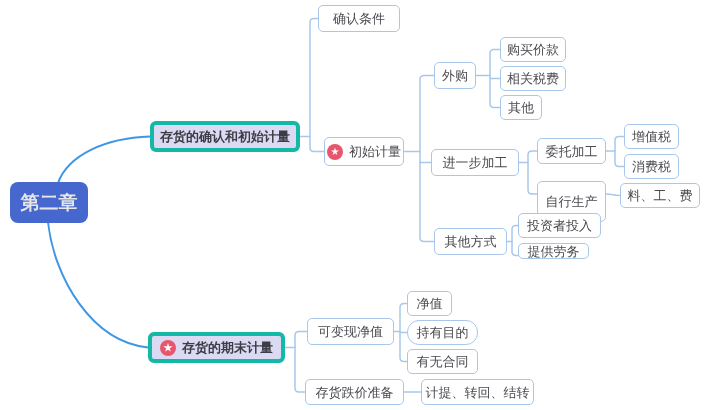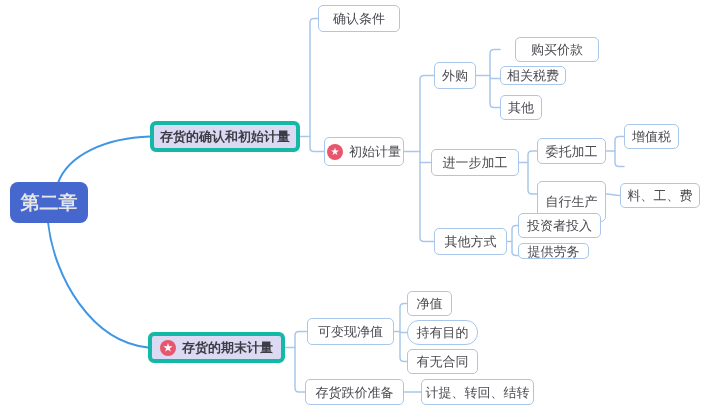--- a/index.html
+++ b/index.html
@@ -81,32 +81,33 @@
 
   <div class="node" style="left:318px;top:5px;width:82px;height:27px;">确认条件</div>
 
   <div class="node" style="left:324px;top:137px;width:80px;height:29px;">
     <span class="star">★</span>
     <span>初始计量</span>
   </div>
 
   <div class="node" style="left:434px;top:62px;width:42px;height:27px;">外购</div>
 
-  <div class="node" style="left:500px;top:37px;width:84px;height:25px;margin-left:15px;">购买价款</div>
+  <div class="node" style="left:500px;top:37px;width:66px;height:25px;">购买价款</div>
 
-  <div class="node" style="left:500px;top:66px;width:66px;height:19px;text-align:right;">相关税费</div>
+  <div class="node" style="left:500px;top:66px;width:66px;height:25px;text-align:right;">相关税费</div>
 
   <div class="node" style="left:500px;top:95px;width:42px;height:25px;">其他</div>
 
   <div class="node" style="left:431px;top:149px;width:88px;height:27px;">进一步加工</div>
 
   <div class="node" style="left:537px;top:138px;width:69px;height:26px;">委托加工</div>
 
   <div class="node" style="left:624px;top:124px;width:55px;height:25px;">增值税</div>
 
+  <div class="node" style="left:624px;top:154px;width:55px;height:25px;">消费税</div>
 
   <div class="node" style="left:537px;top:181px;width:69px;height:41px;">自行生产</div>
 
   <div class="node" style="left:620px;top:183px;width:80px;height:25px;">料、工、费</div>
 
   <div class="node" style="left:434px;top:228px;width:73px;height:27px;">其他方式</div>
 
   <div class="node" style="left:518px;top:213px;width:83px;height:25px;">投资者投入</div>
 
   <div class="node" style="left:518px;top:243px;width:71px;height:16px;">提供劳务</div>

